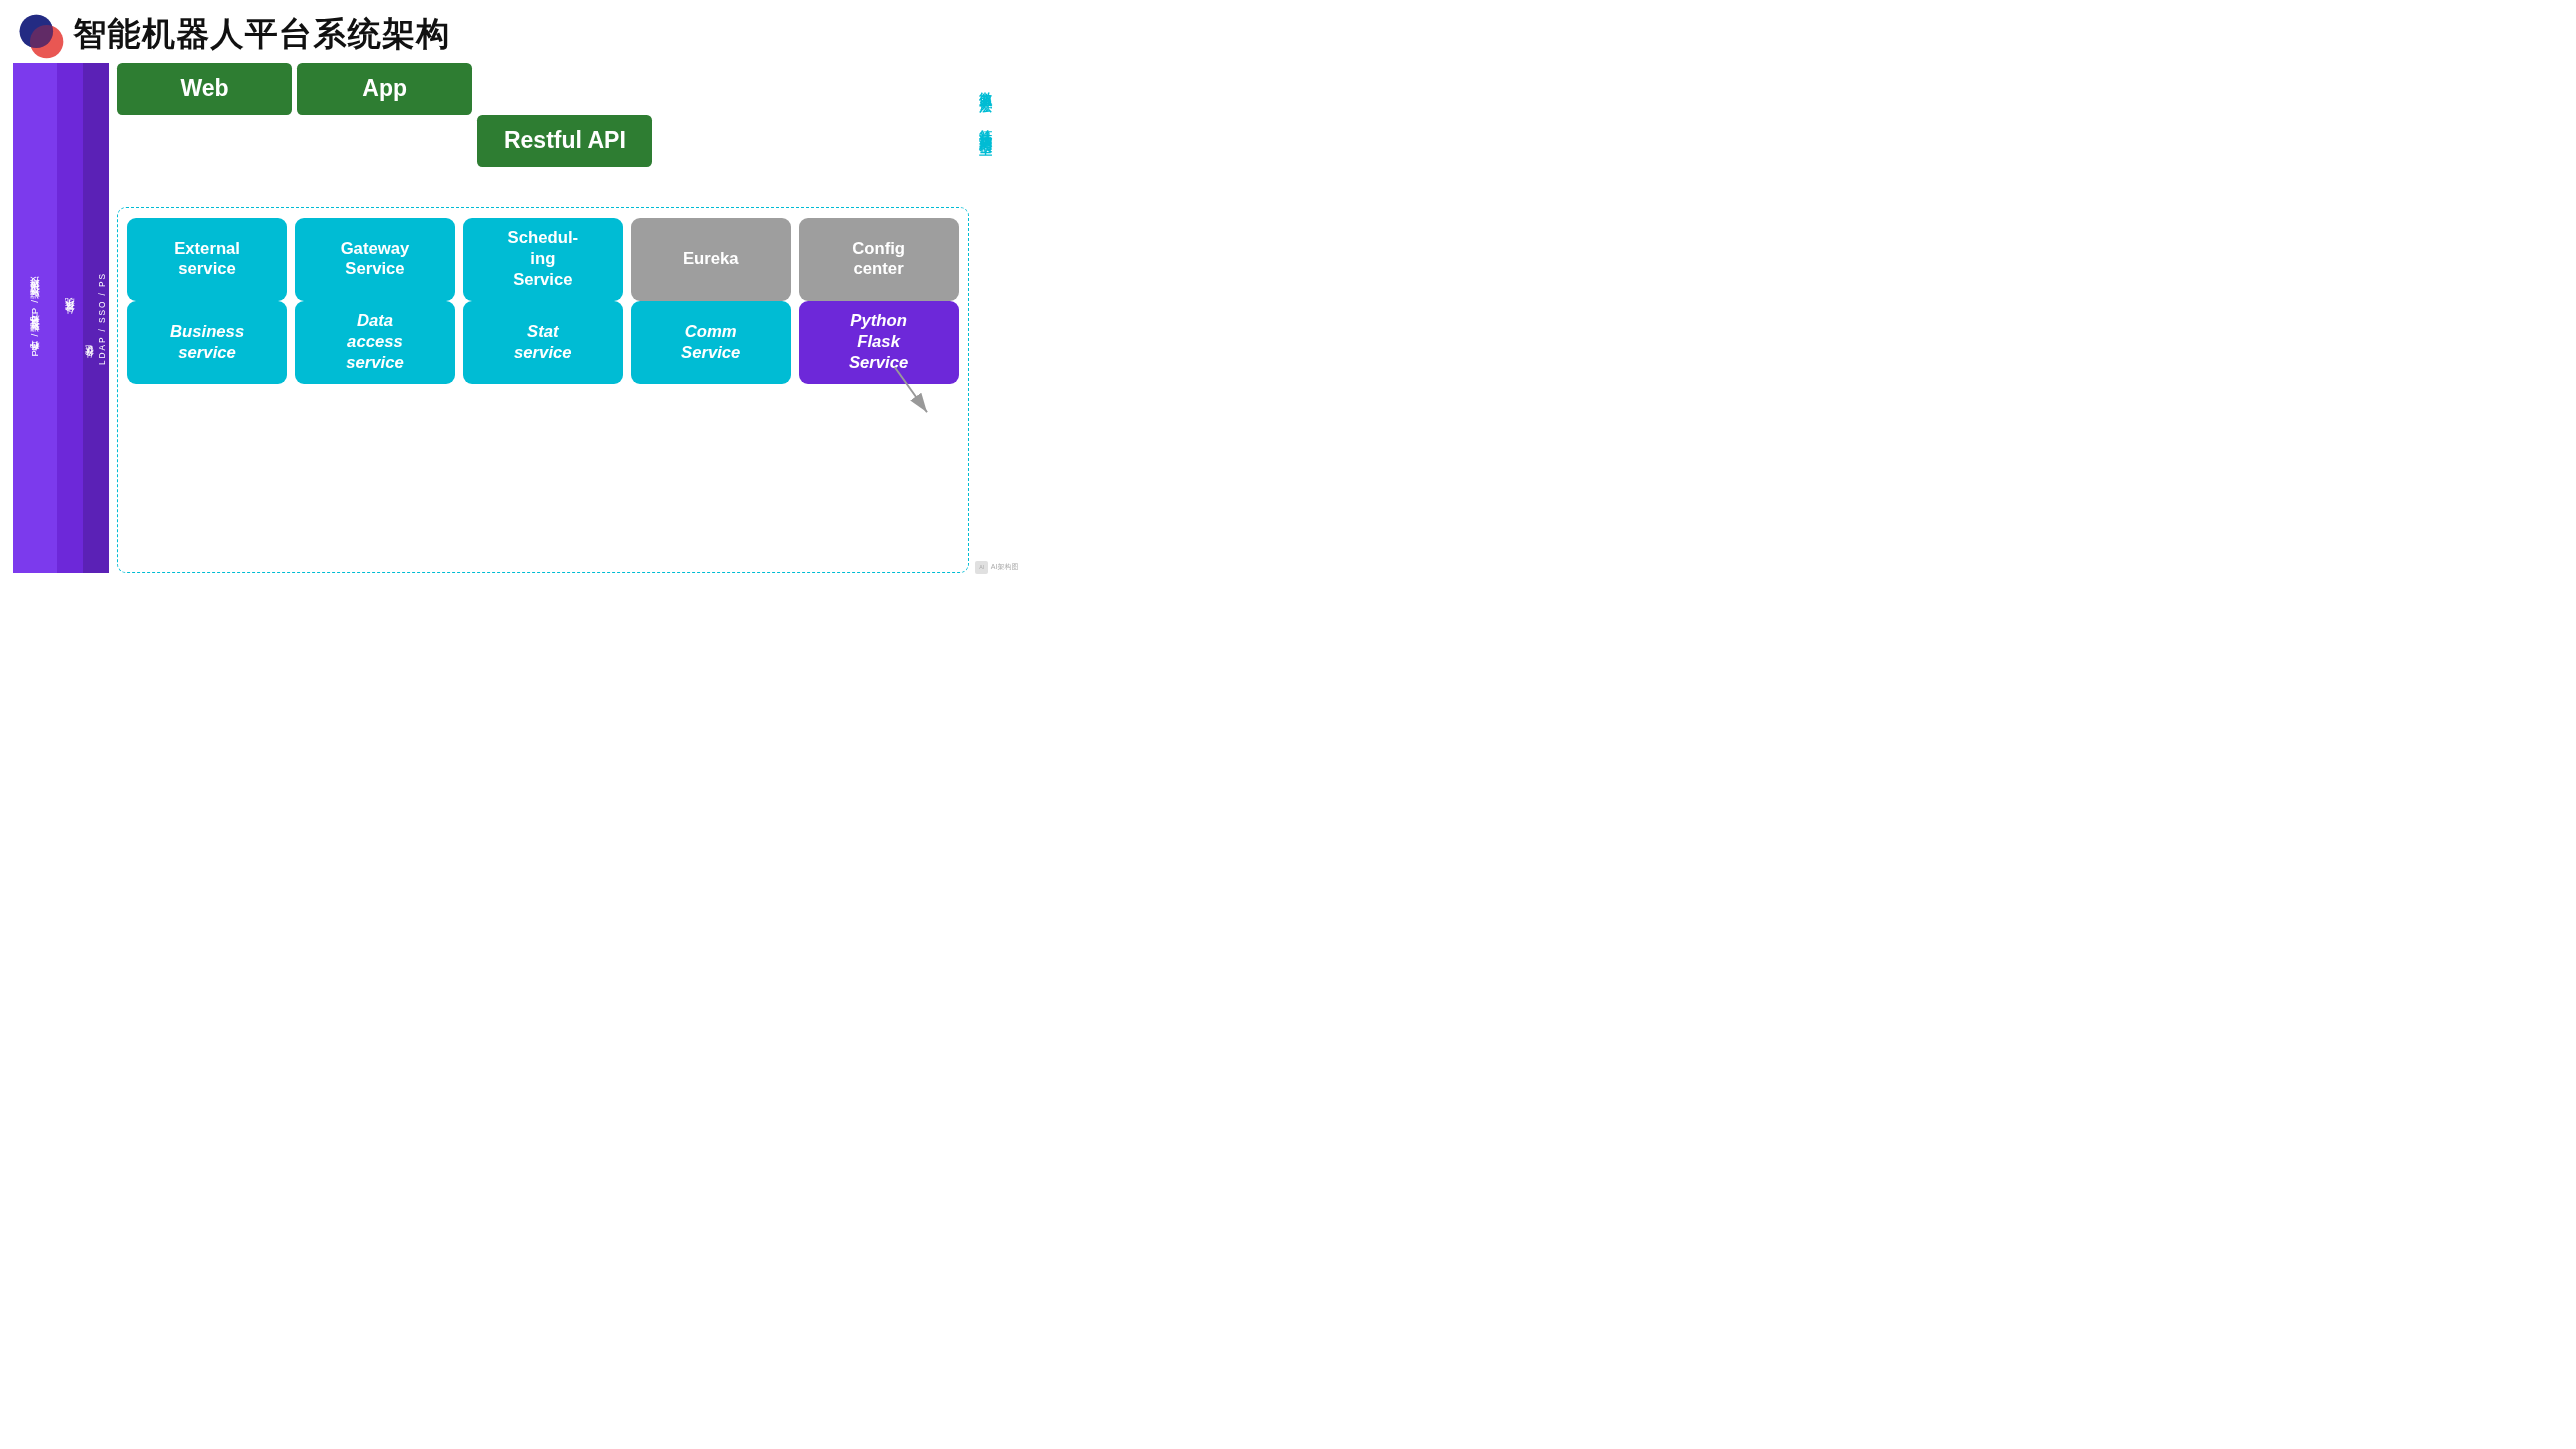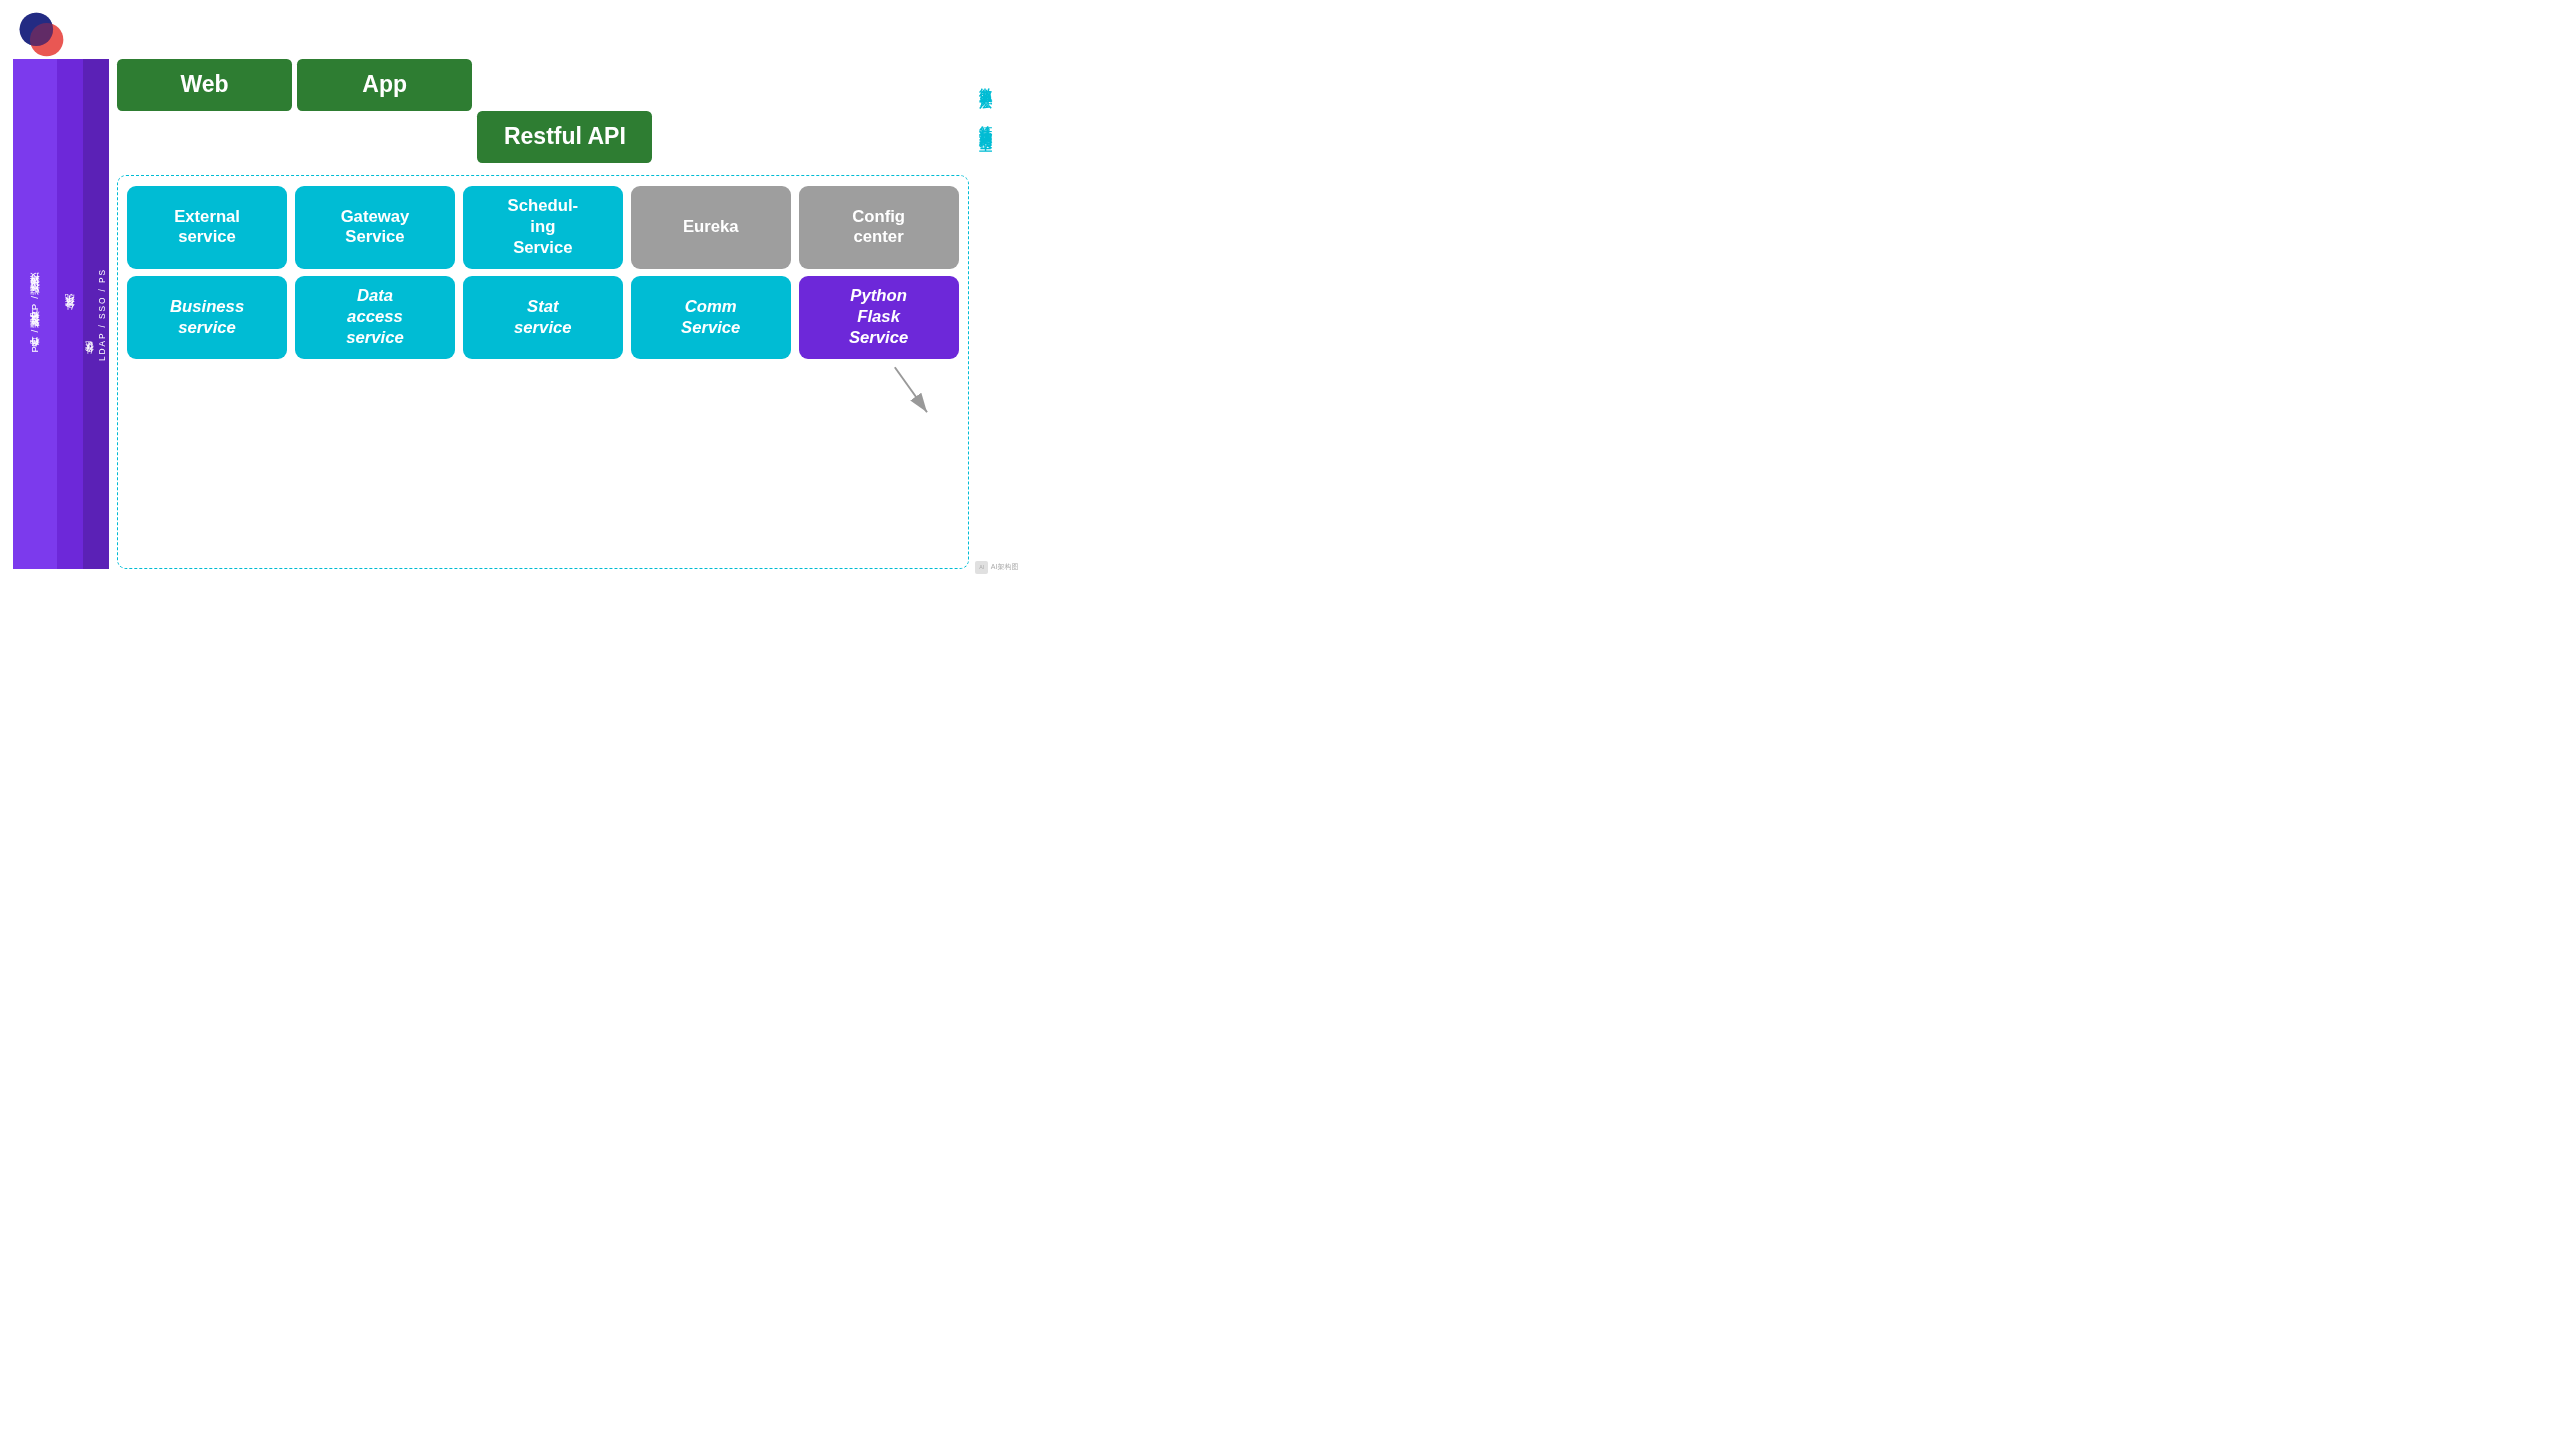--- a/index.html
+++ b/index.html
@@ -234,20 +234,21 @@
 
 <div class="header">
 
   <div class="logo">
     <svg width="45" height="45" viewBox="0 0 70 70">
       <circle cx="27" cy="27" r="26" fill="#1a237e" opacity="0.9"></circle>
       <circle cx="43" cy="43" r="26" fill="#e53935" opacity="0.85"></circle>
       <circle cx="27" cy="27" r="26" fill="#1a237e" opacity="0.6"></circle>
     </svg>
   </div>
+  <h1 class="title">智能机器人平台系统架构</h1>
 </div>
 
 <div class="content-wrapper">
   <div class="content-row">
 
     <div class="left-labels">
       <div class="vertical-label label-col1">
         <span>各种PC端对接/各种APP端对接/报表对接/...</span>
       </div>
       <div class="vertical-label label-col2">
@@ -269,21 +270,21 @@
           <span>App</span>
         </div>
         <div></div>
         <div></div>
         <div></div>
         <div class="header-box header-api">
           <span>Restful API</span>
         </div>
       </div>
 
-      <div class="middle-section" style="flex:1; display:flex; flex-direction:column; gap:7px;">
+      <div class="middle-section" style="flex:1; display:flex; flex-direction:column; gap:0;margin-top:28px;">
 
         <div style="display:grid; grid-template-columns: 1fr 1fr 1fr 1fr 1fr; gap:7.7px;">
           <div class="service-box service-cyan">
             <span>External<br>service</span>
           </div>
           <div class="service-box service-cyan">
             <span>Gateway<br>Service</span>
           </div>
           <div class="service-box service-cyan">
             <span>Schedul-<br>ing<br>Service</span>

